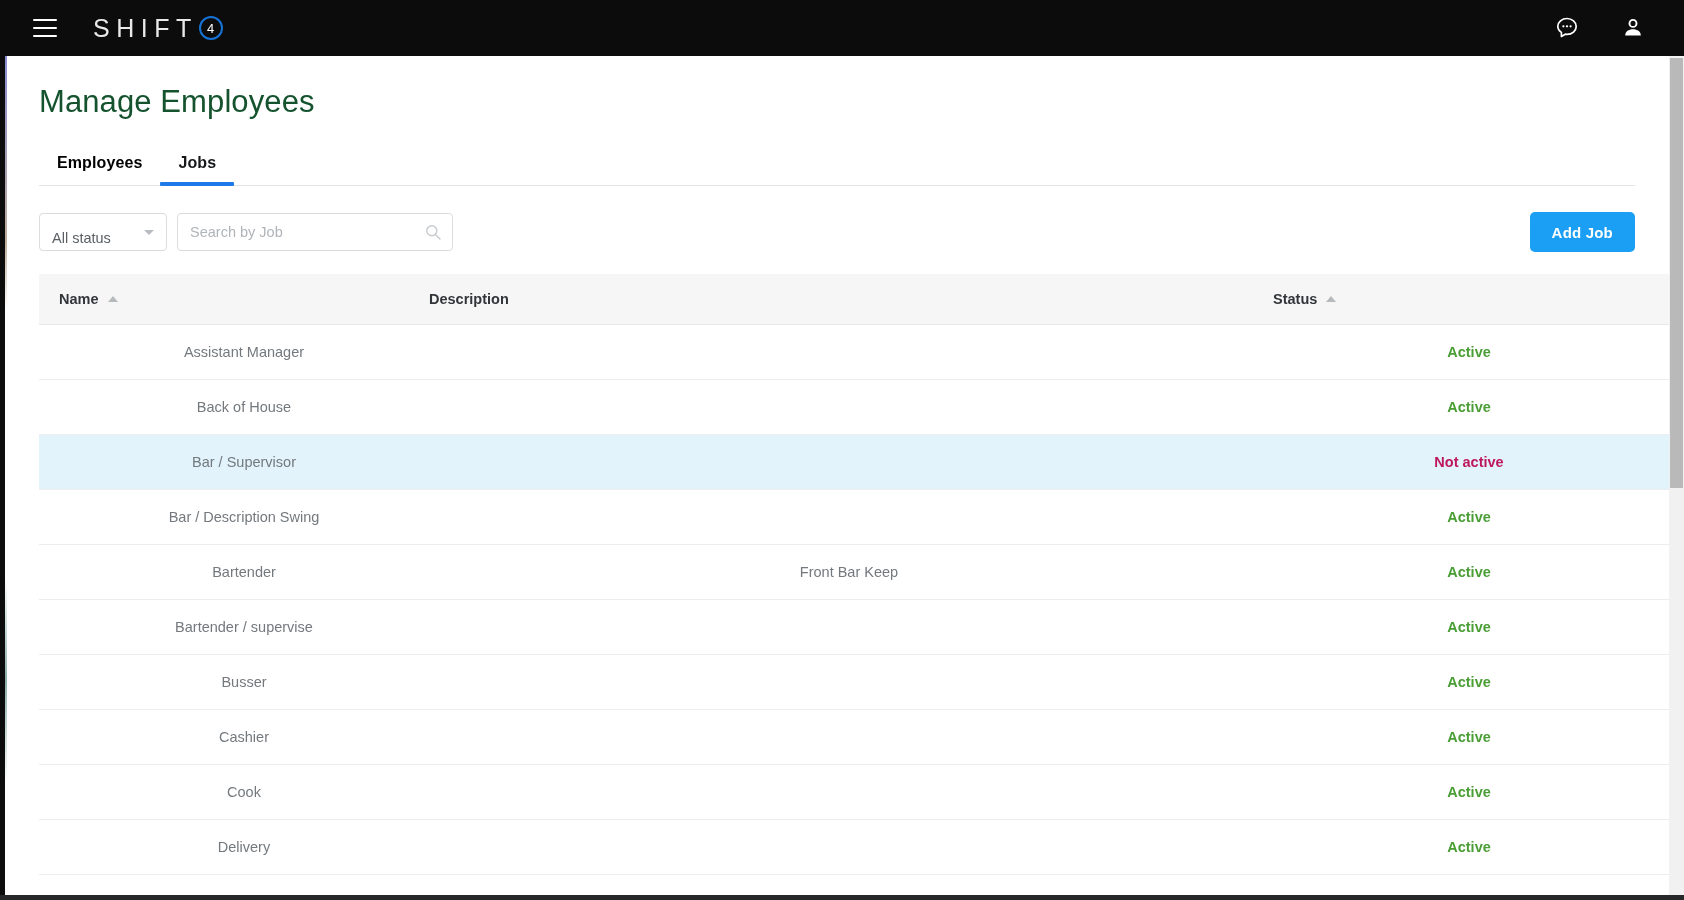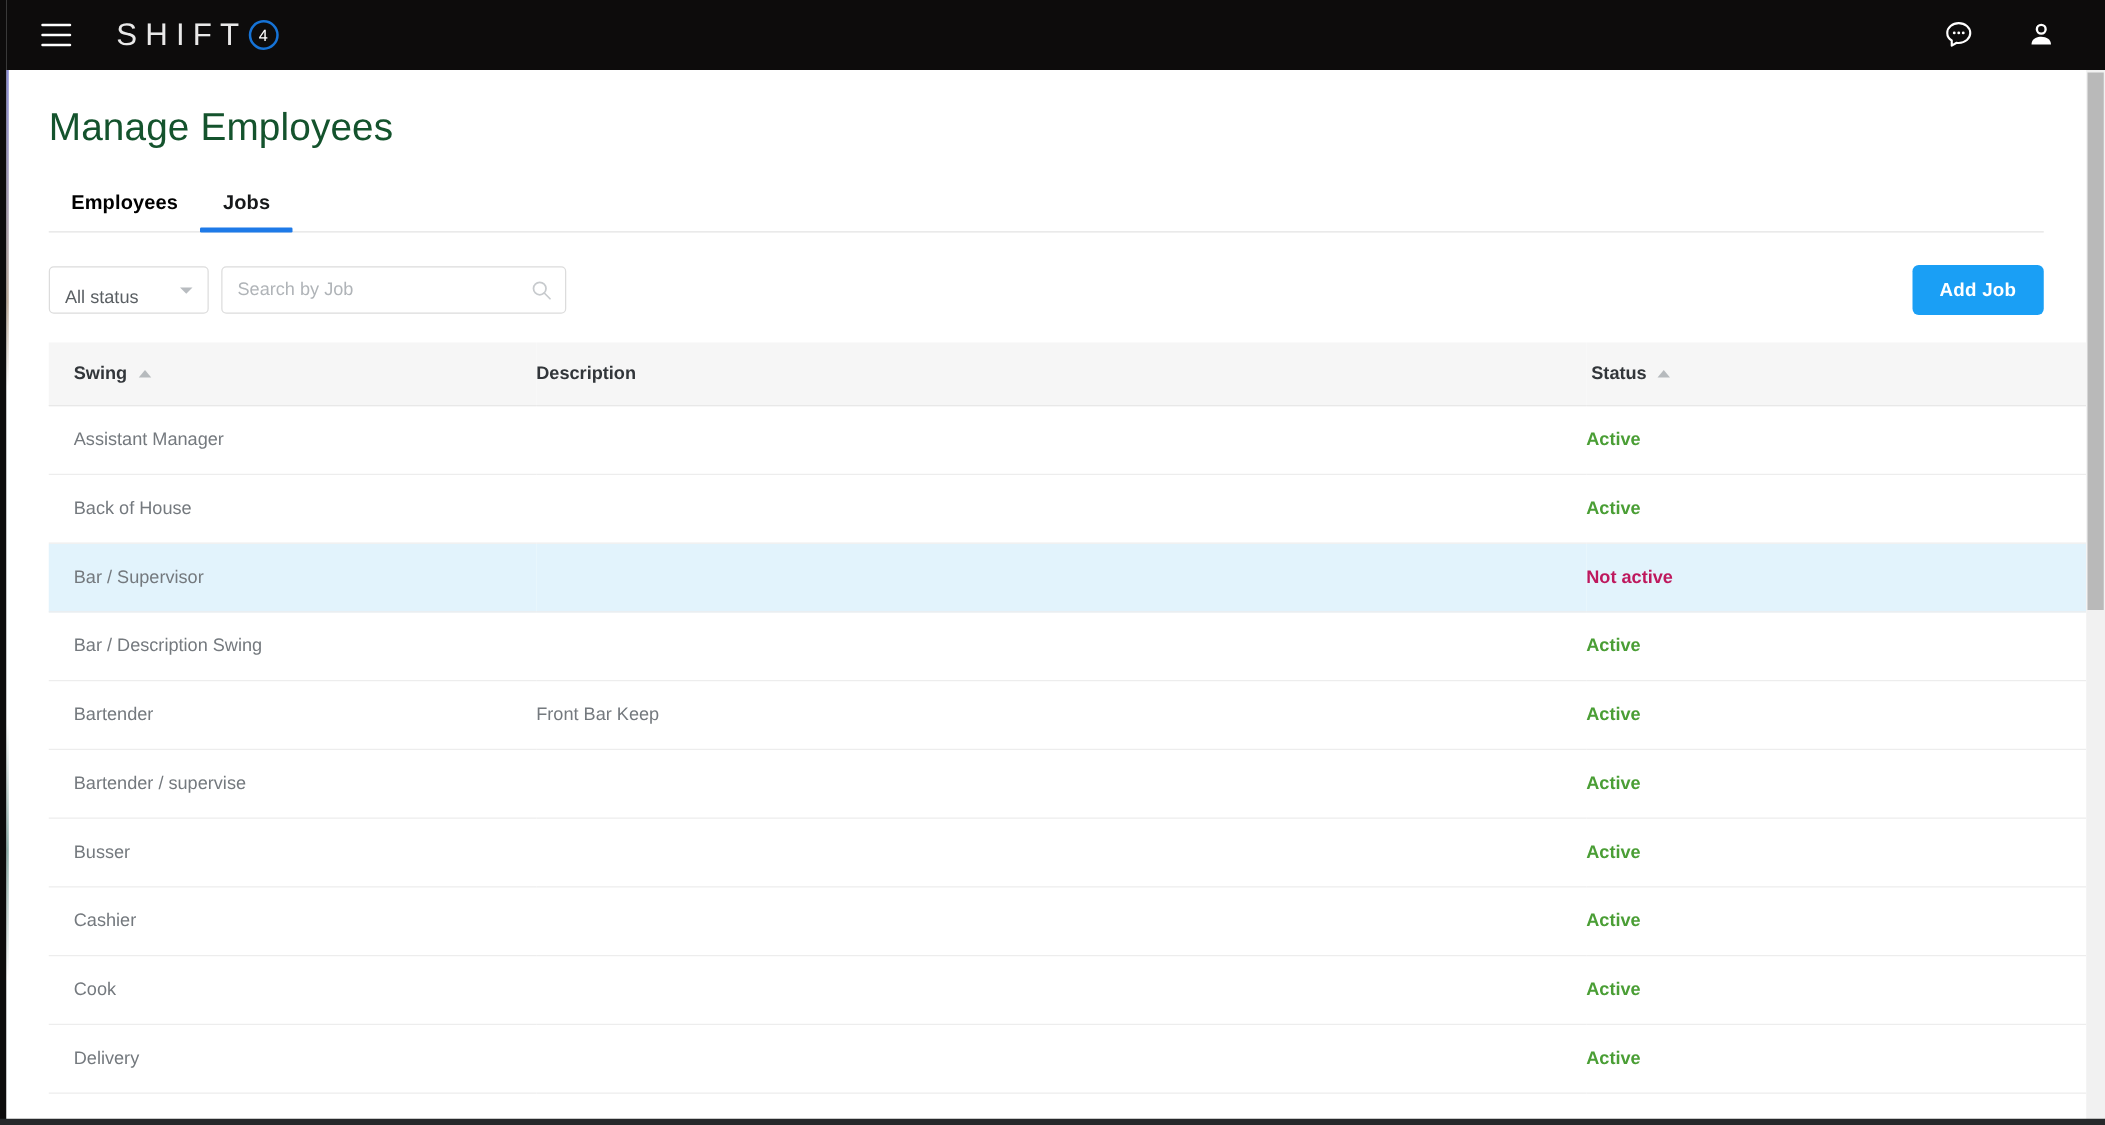--- a/index.html
+++ b/index.html
@@ -138,22 +138,22 @@
     display: flex;
     align-items: center;
     height: 40px;
   }
   .status-select {
     position: relative;
     width: 128px; height: 38px;
     border: 1px solid #dcdcdc;
     border-radius: 4px;
     background: #fff;
-    display: flex; align-items: flex-start;
-    padding: 16px 12px;
+    display: flex; align-items: flex-end;
+    padding: 4px 12px;
     cursor: pointer;
   }
   .status-select-label {
     font-size: 14.5px; color: #5a5f63;
   }
   .caret {
     position: absolute; right: 12px; top: 50%;
     margin-top: -2px;
     width: 0; height: 0;
     border-left: 5px solid transparent;
@@ -226,20 +226,21 @@
   .col-name { width: 390px; padding-left: 20px !important; }
   .col-desc { width: 840px; }
   .col-status { width: 400px; padding-left: 4px !important; }
 
   .table tbody td {
     font-size: 14.5px;
     color: #74797e;
     padding: 19px 0;
     border-bottom: 1px solid #ededed;
     height: 52px;
+    text-align: center;
   }
   .table tbody td.cell-name { padding-left: 20px; }
   .table tbody tr.highlight { background: #e2f3fc; }
   .status-active { color: #4a9e35; font-weight: bold; }
   .status-inactive { color: #be185d; font-weight: bold; }
 
   
   .scrollbar-track {
     position: absolute;
     right: 0; top: 56px;
@@ -332,21 +333,21 @@
         <div class="filter-spacer"></div>
 
         <button class="add-btn">Add Job</button>
       </div>
 
       <table class="table">
         <thead>
           <tr>
             <th class="col-name">
               <span class="th-inner">
-                <span>Swing</span>
+                <span>Name</span>
                 <span class="sort-arrow"></span>
               </span>
             </th>
             <th class="col-desc">
               <span class="th-inner">
                 <span>Description</span>
               </span>
             </th>
             <th class="col-status">
               <span class="th-inner">

